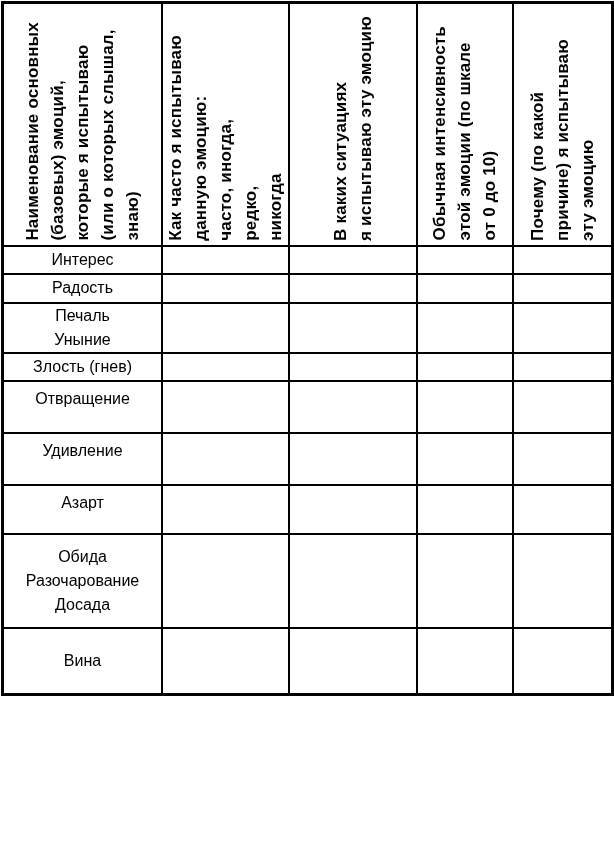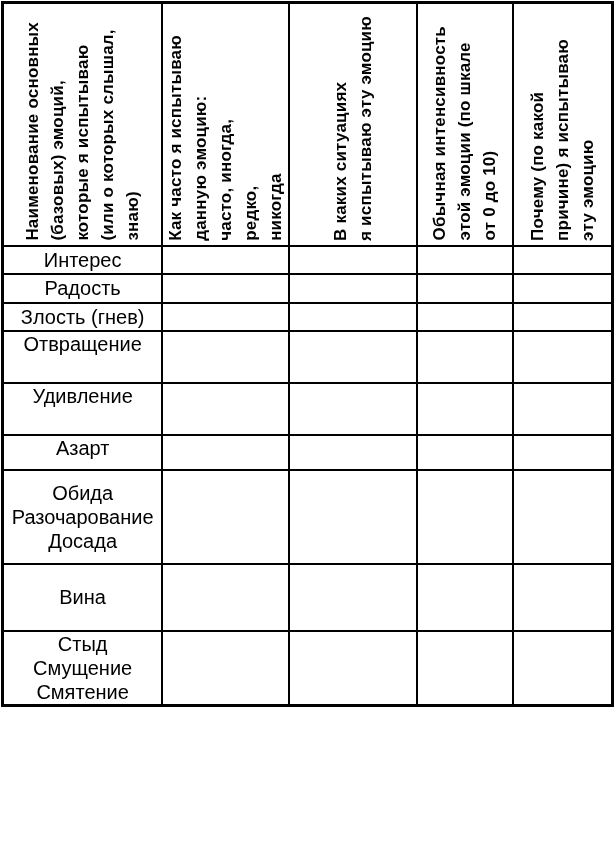--- a/index.html
+++ b/index.html
@@ -37,26 +37,27 @@
     font-weight: 700;
     font-size: 17px;
     line-height: 25px;
     text-align: left;
     letter-spacing: 0.2px;
   }
   
   td.label {
     text-align: center;
     vertical-align: middle;
-    font-size: 20px;
+    font-size: 16px;
     line-height: 24px;
     white-space: pre-line;
   }
   td.label.top {
     vertical-align: top;
+    padding-top: 5px;
   }
 </style>
 </head>
 <body>
 
 <table class="emotion-table">
   <colgroup>
     <col style="width:160px">
     <col style="width:126px">
     <col style="width:129px">
@@ -105,20 +106,28 @@
   </tr>
 
   <tr style="height:29px">
     <td class="label">Радость</td>
     <td></td>
     <td></td>
     <td></td>
     <td></td>
   </tr>
 
+  <tr style="height:47px">
+    <td class="label">Печаль
+Уныние</td>
+    <td></td>
+    <td></td>
+    <td></td>
+    <td></td>
+  </tr>
 
   <tr style="height:28px">
     <td class="label">Злость (гнев)</td>
     <td></td>
     <td></td>
     <td></td>
     <td></td>
   </tr>
 
 
@@ -131,21 +140,21 @@
   </tr>
 
   <tr style="height:52px">
     <td class="label top">Удивление</td>
     <td></td>
     <td></td>
     <td></td>
     <td></td>
   </tr>
 
-  <tr style="height:35px">
+  <tr style="height:49px">
     <td class="label top">Азарт</td>
     <td></td>
     <td></td>
     <td></td>
     <td></td>
   </tr>
 
   <tr style="height:94px">
     <td class="label">Обида
 Разочарование
@@ -157,23 +166,14 @@
   </tr>
 
   <tr style="height:67px">
     <td class="label">Вина</td>
     <td></td>
     <td></td>
     <td></td>
     <td></td>
   </tr>
 
-  <tr style="height:74px">
-    <td class="label">Стыд
-Смущение
-Смятение</td>
-    <td></td>
-    <td></td>
-    <td></td>
-    <td></td>
-  </tr>
 </tbody>
   </table>
 
 </body></html>

